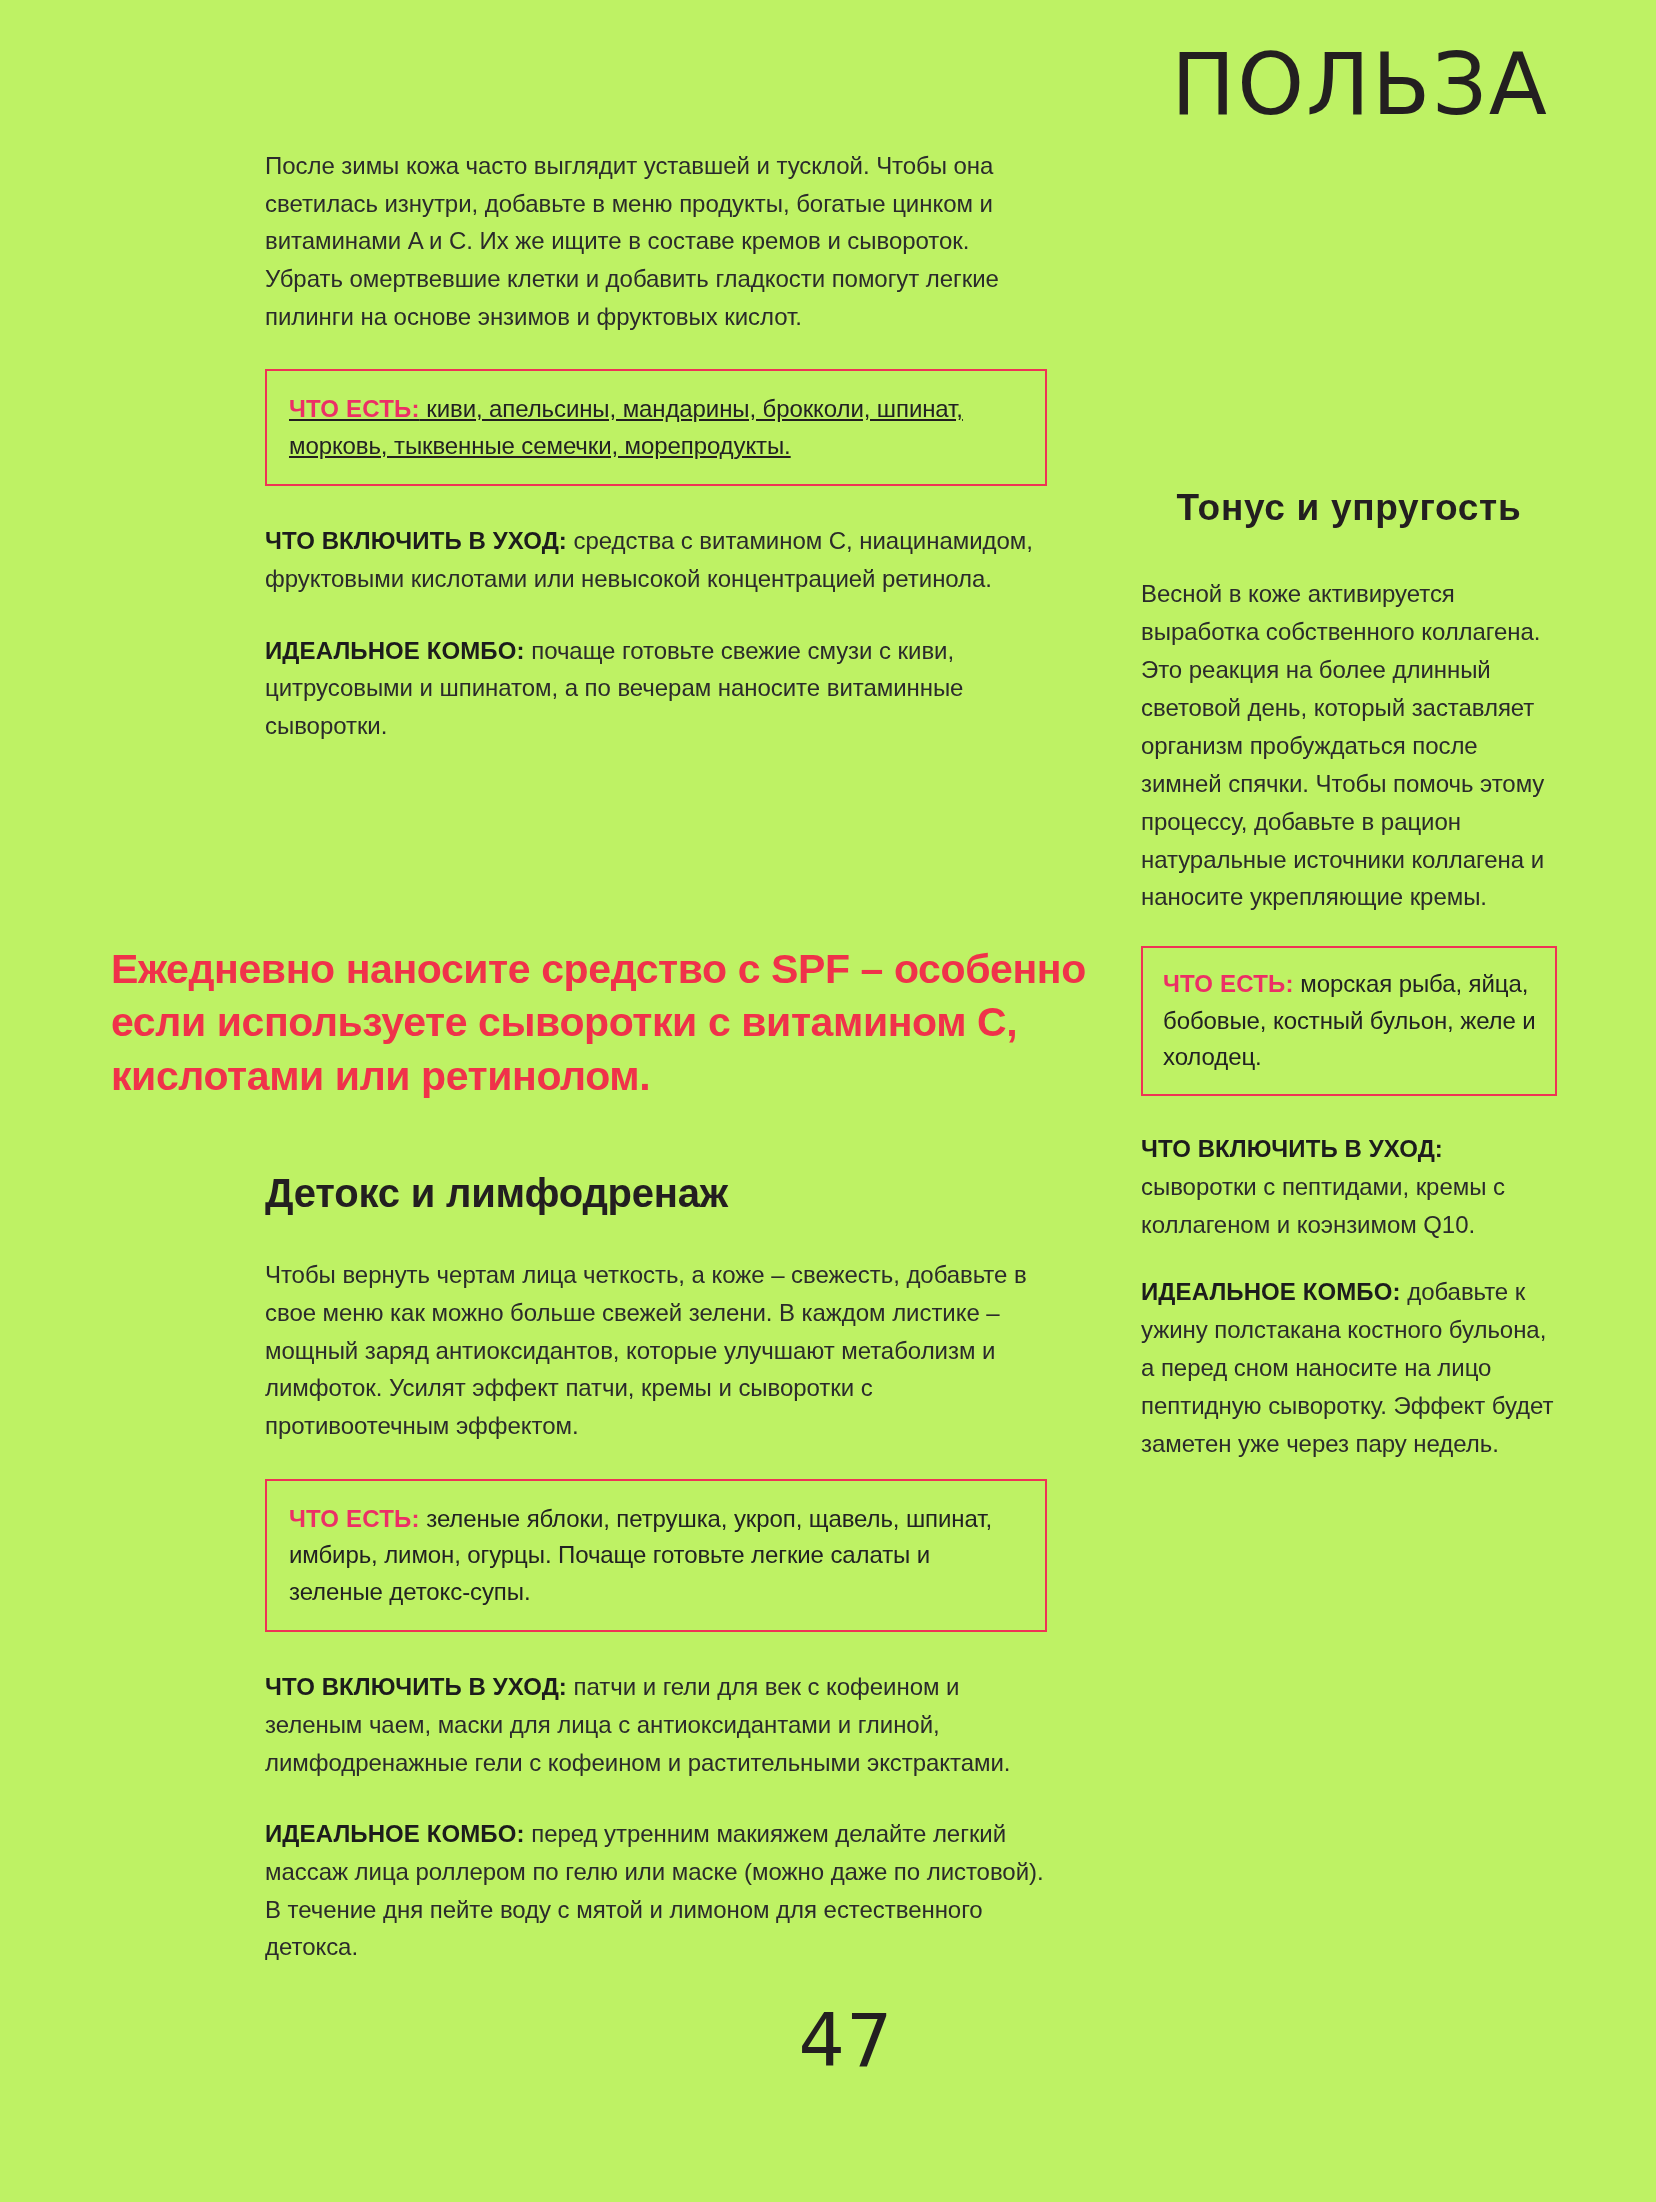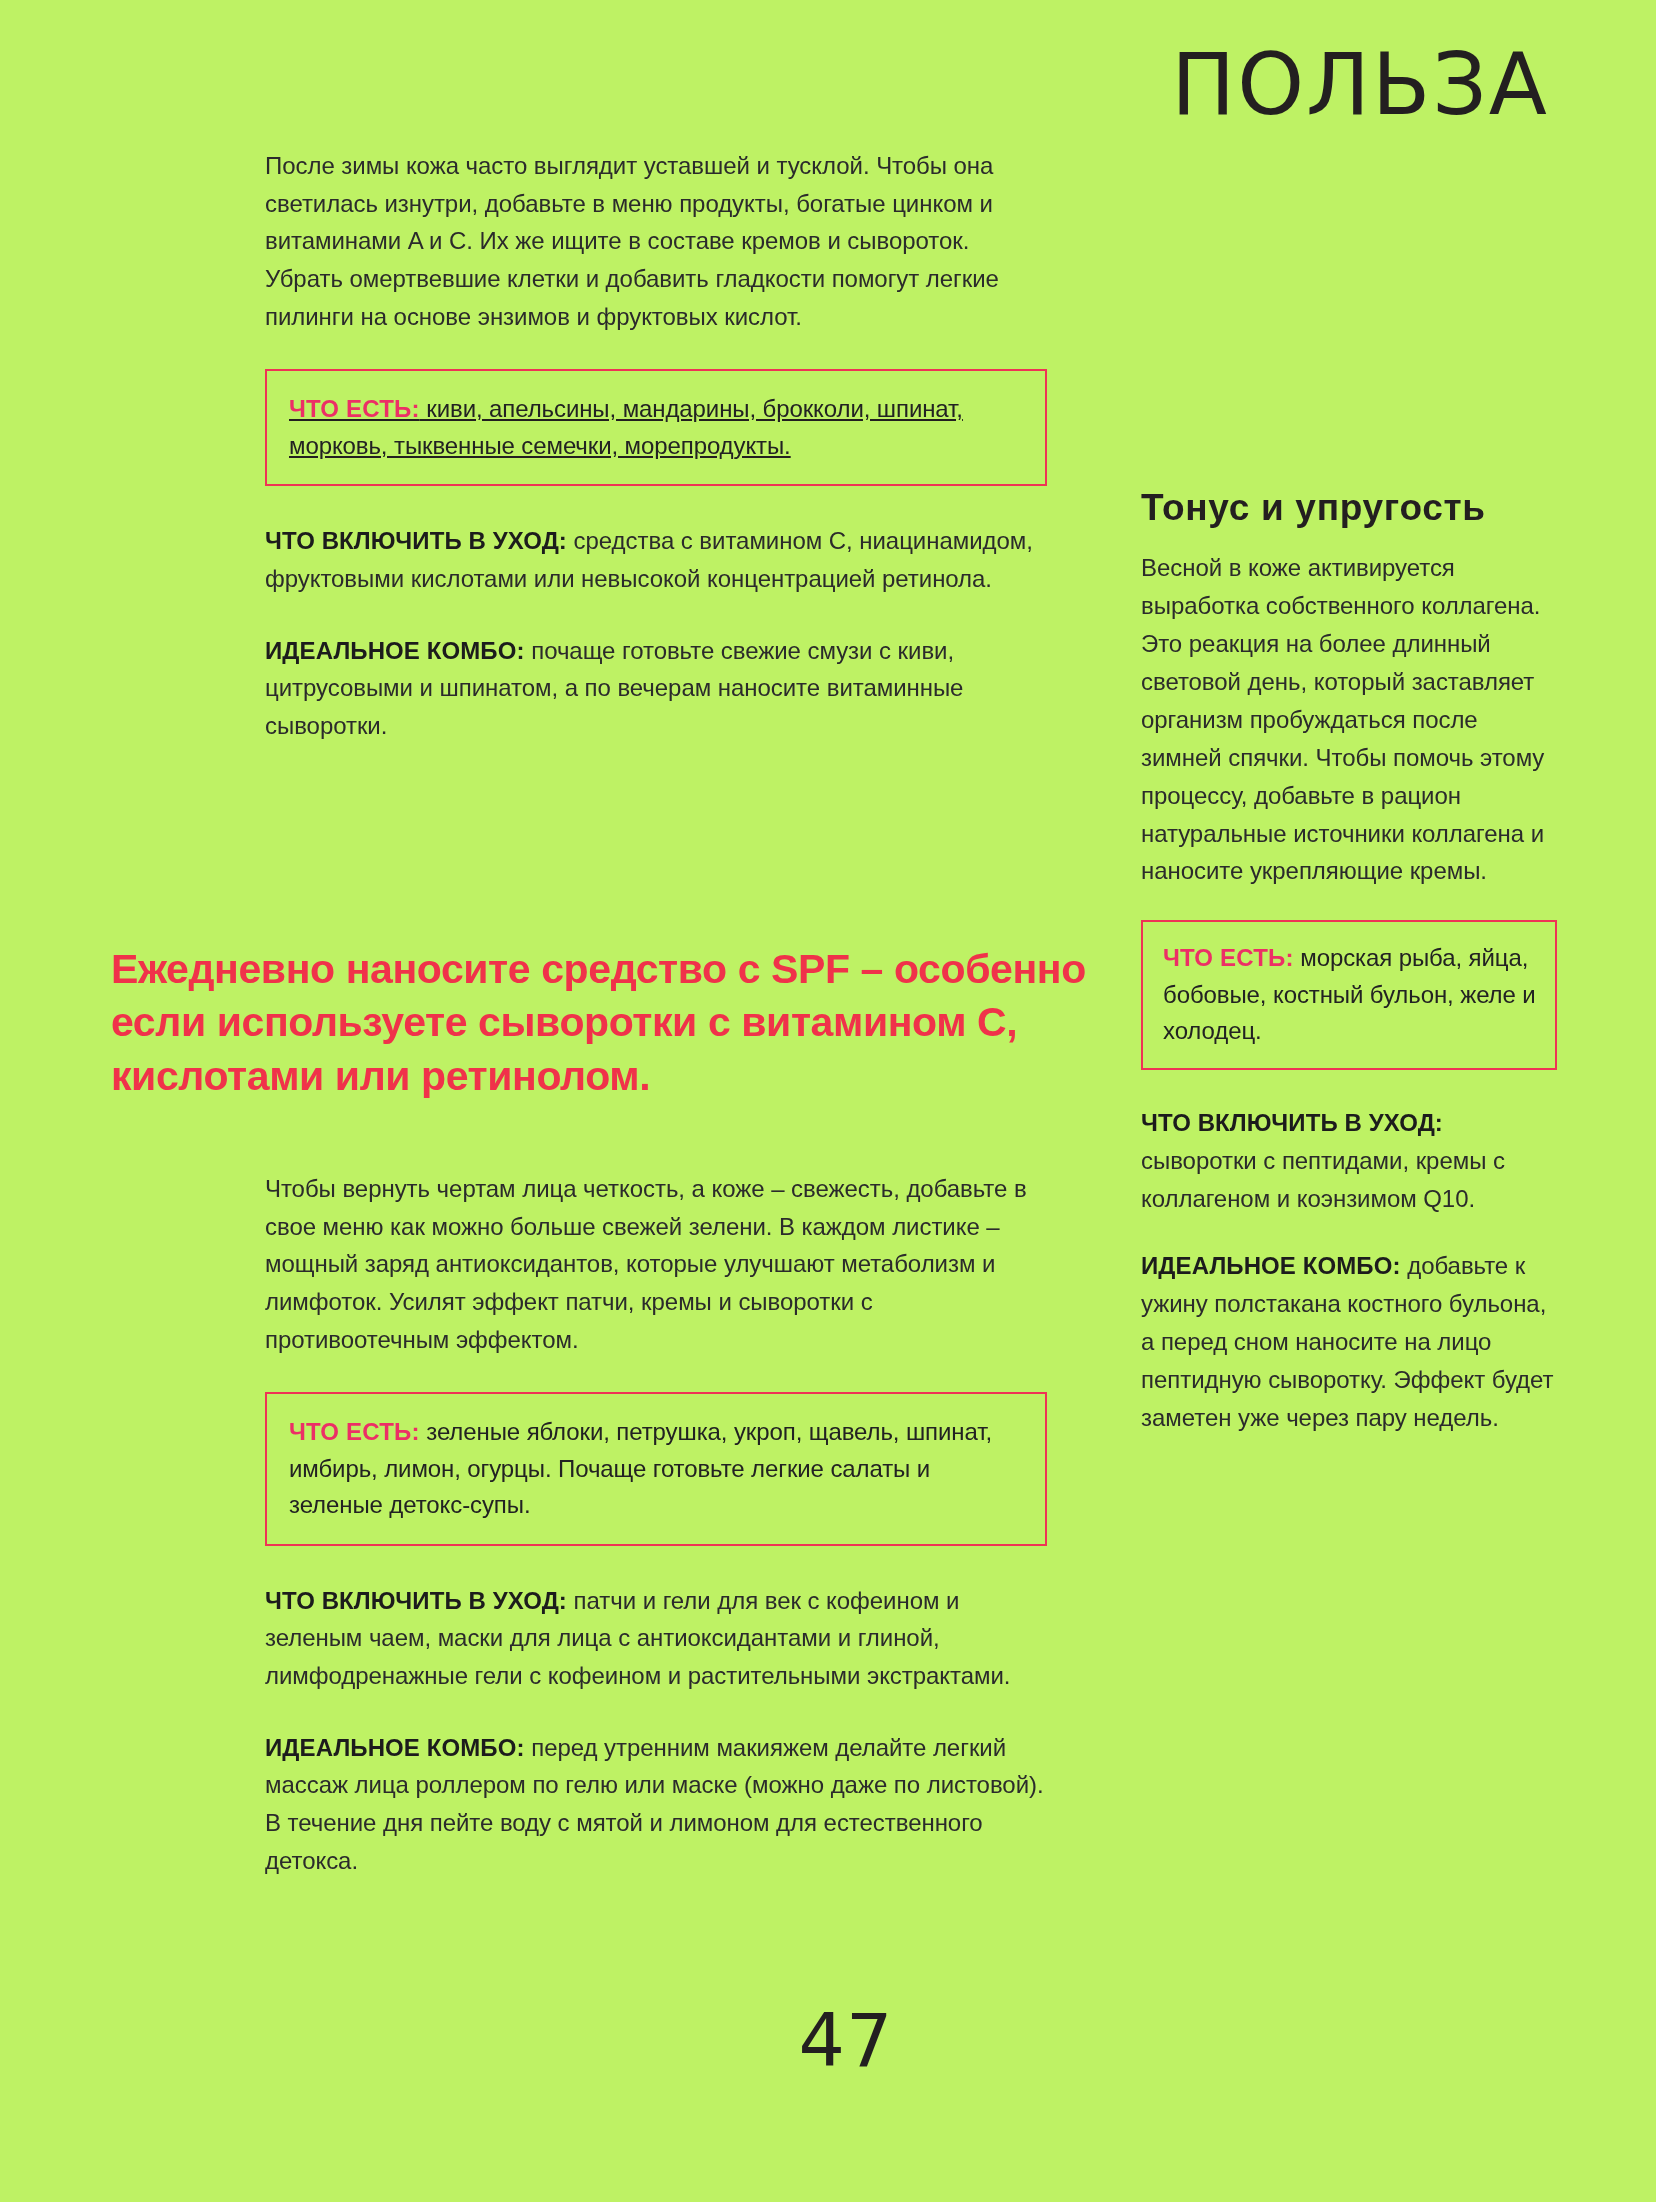--- a/index.html
+++ b/index.html
@@ -62,21 +62,22 @@
   h2.section-title.spaced {
     letter-spacing: 0.6px;
   }
   h2.section-title.big {
     font-size: 40px;
   }
   .col-right h2.section-title {
     font-size: 37px;
     line-height: 1.14;
     letter-spacing: 0.7px;
-    margin-bottom: 20px;
+    margin-bottom: 46px;
+    text-align: center;
   }
 
   
   p.body {
     margin: 0 0 34px 0;
     font-size: 24px;
     line-height: 1.57;
     color: #2b2b2b;
     letter-spacing: -0.05px;
   }
@@ -178,20 +179,21 @@
 
     <p class="body"><span class="lead-label">ЧТО ВКЛЮЧИТЬ В УХОД:</span><span> средства с витамином C, ниацинамидом, фруктовыми кислотами или невысокой концентрацией ретинола.</span></p>
 
     <p class="body"><span class="lead-label">ИДЕАЛЬНОЕ КОМБО:</span><span> почаще готовьте свежие смузи с киви, цитрусовыми и шпинатом, а по вечерам наносите витаминные сыворотки.</span></p>
   </div>
 
   <p class="pullquote">Ежедневно наносите средство с SPF – особенно если используете сыворотки с витамином C, кислотами или ретинолом.</p>
 
   <div class="col-left-2">
 
+    <h2 class="section-title big">Детокс и лимфодренаж</h2>
 
     <p class="body">Чтобы вернуть чертам лица четкость, а коже – свежесть, добавьте в свое меню как можно больше свежей зелени. В каждом листике – мощный заряд антиоксидантов, которые улучшают метаболизм и лимфоток. Усилят эффект патчи, кремы и сыворотки с противоотечным эффектом.</p>
 
     <div class="callout">
       <p class="callout-text"><span class="eat-label">ЧТО ЕСТЬ:</span><span> зеленые яблоки, петрушка, укроп, щавель, шпинат, имбирь, лимон, огурцы. Почаще готовьте легкие салаты и зеленые детокс-супы.</span></p>
     </div>
 
     <p class="body"><span class="lead-label">ЧТО ВКЛЮЧИТЬ В УХОД:</span><span> патчи и гели для век с кофеином и зеленым чаем, маски для лица с антиоксидантами и глиной, лимфодренажные гели с кофеином и растительными экстрактами.</span></p>
 
     <p class="body"><span class="lead-label">ИДЕАЛЬНОЕ КОМБО:</span><span> перед утренним макияжем делайте легкий массаж лица роллером по гелю или маске (можно даже по листовой). В течение дня пейте воду с мятой и лимоном для естественного детокса.</span></p>

